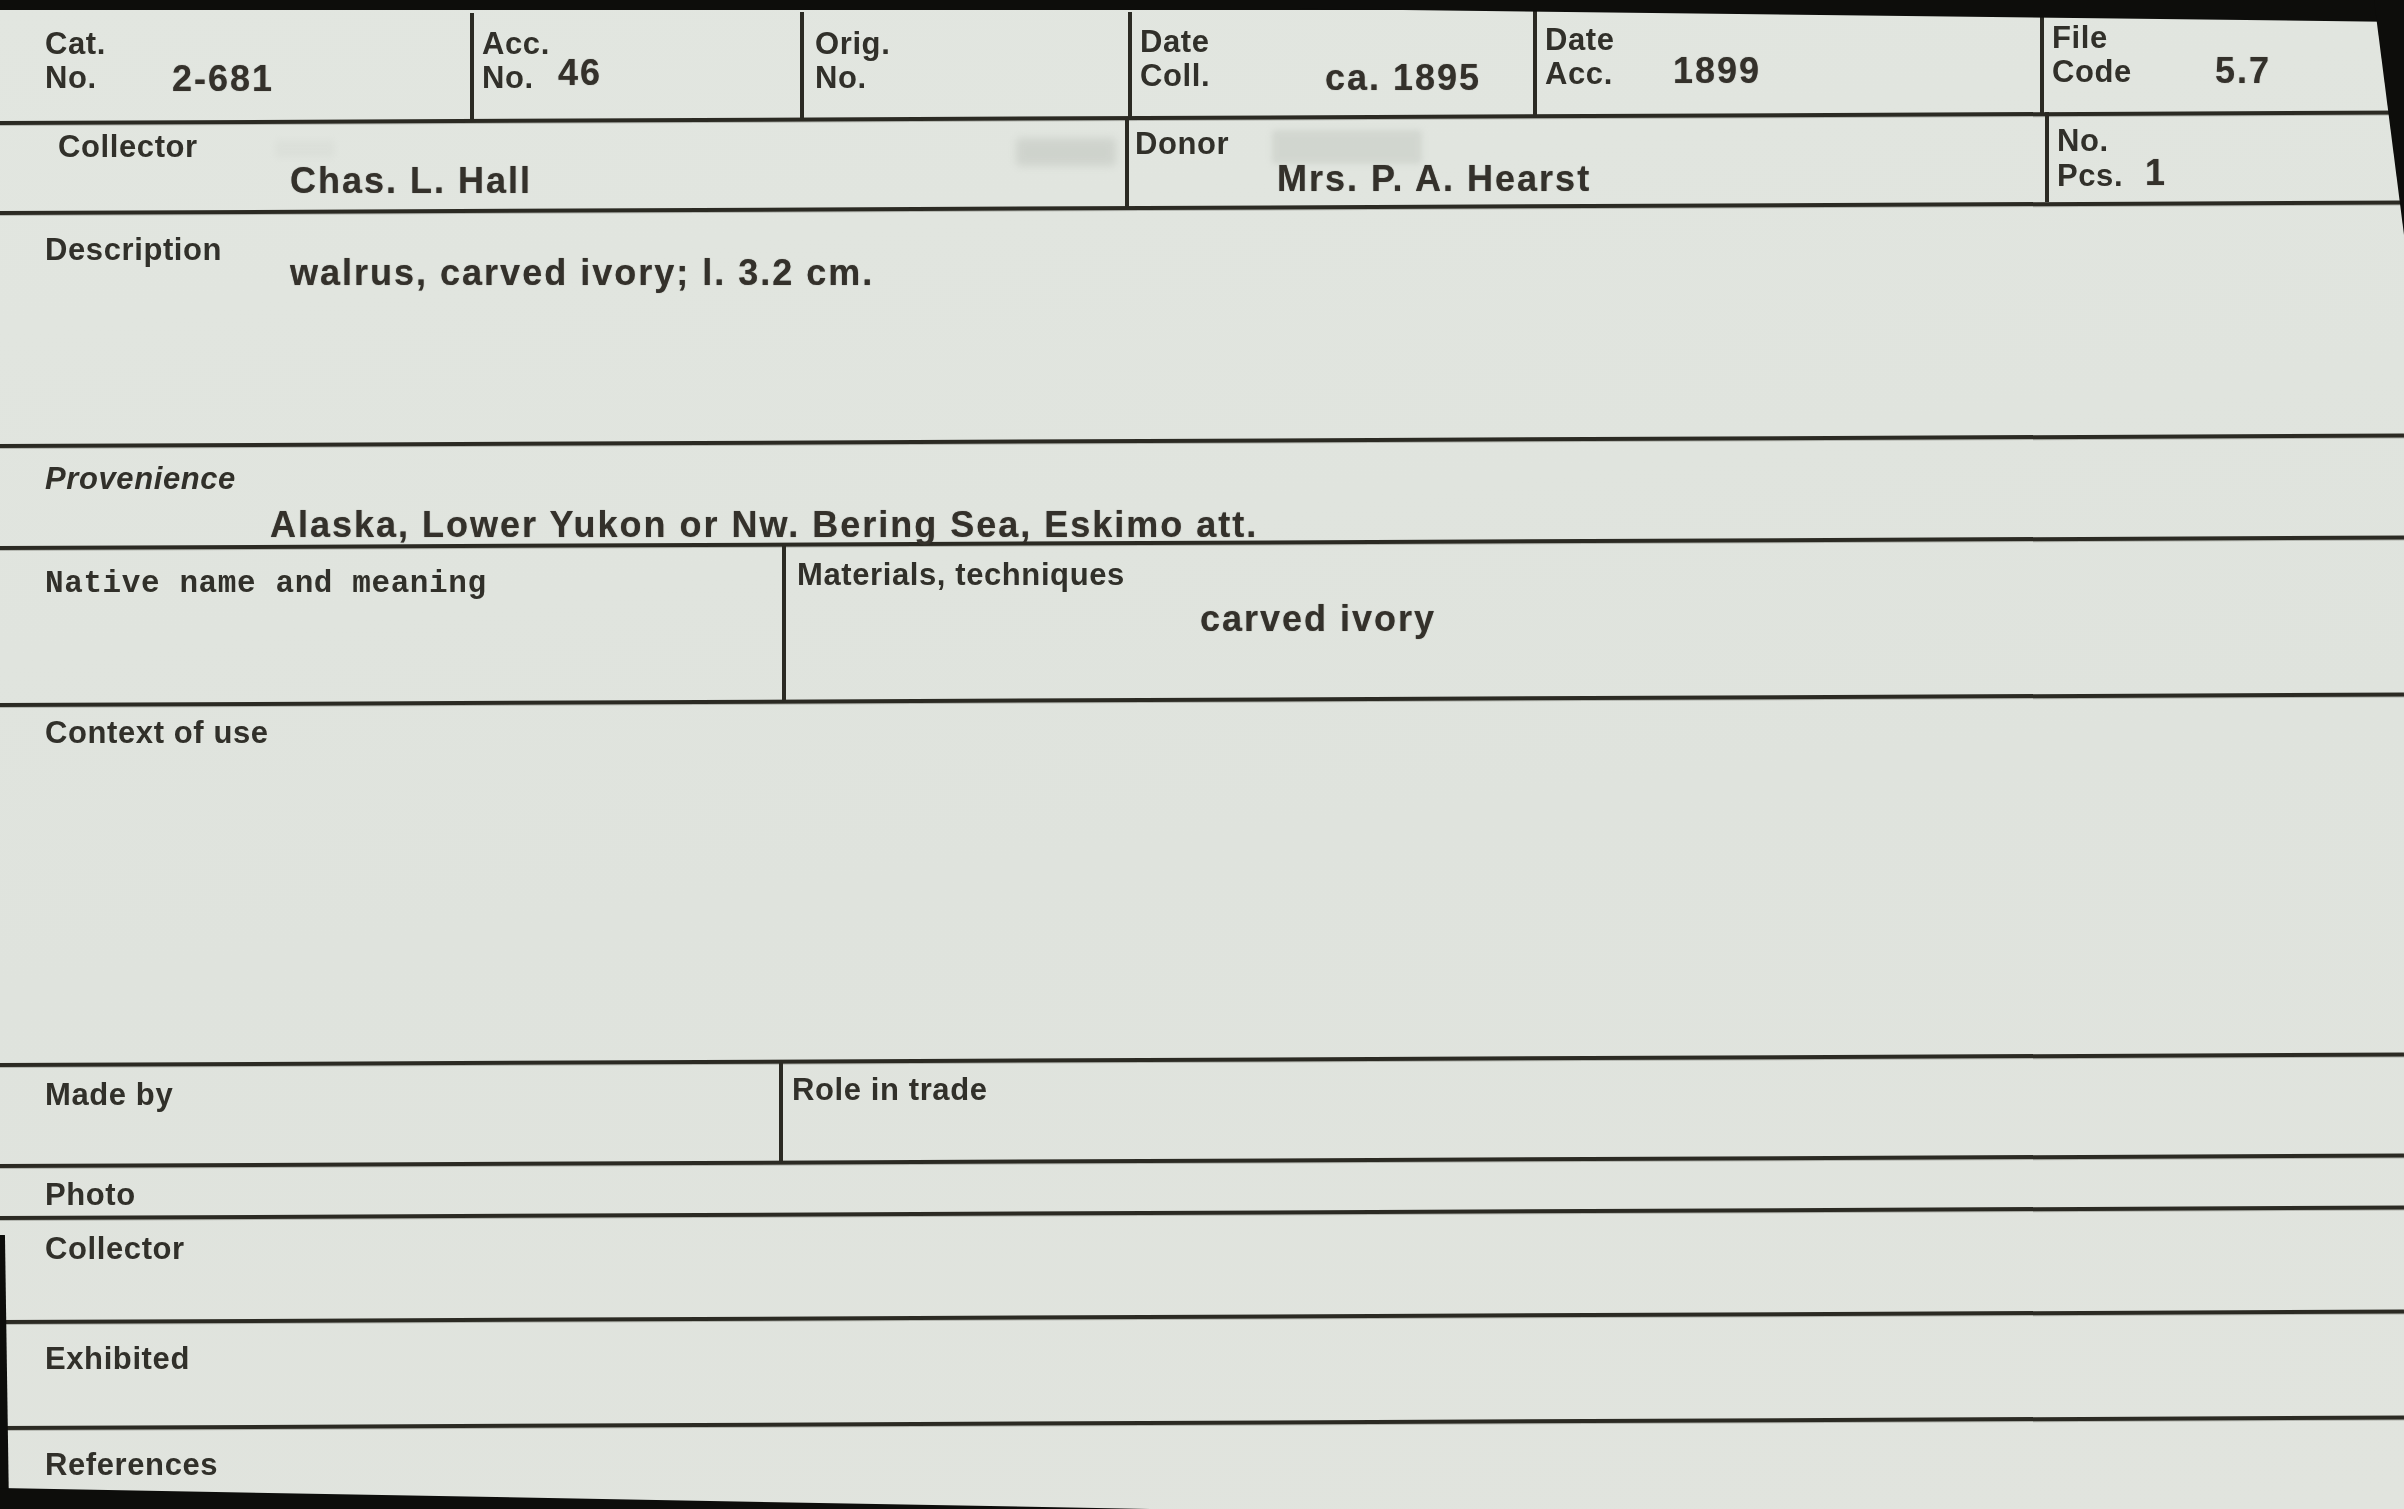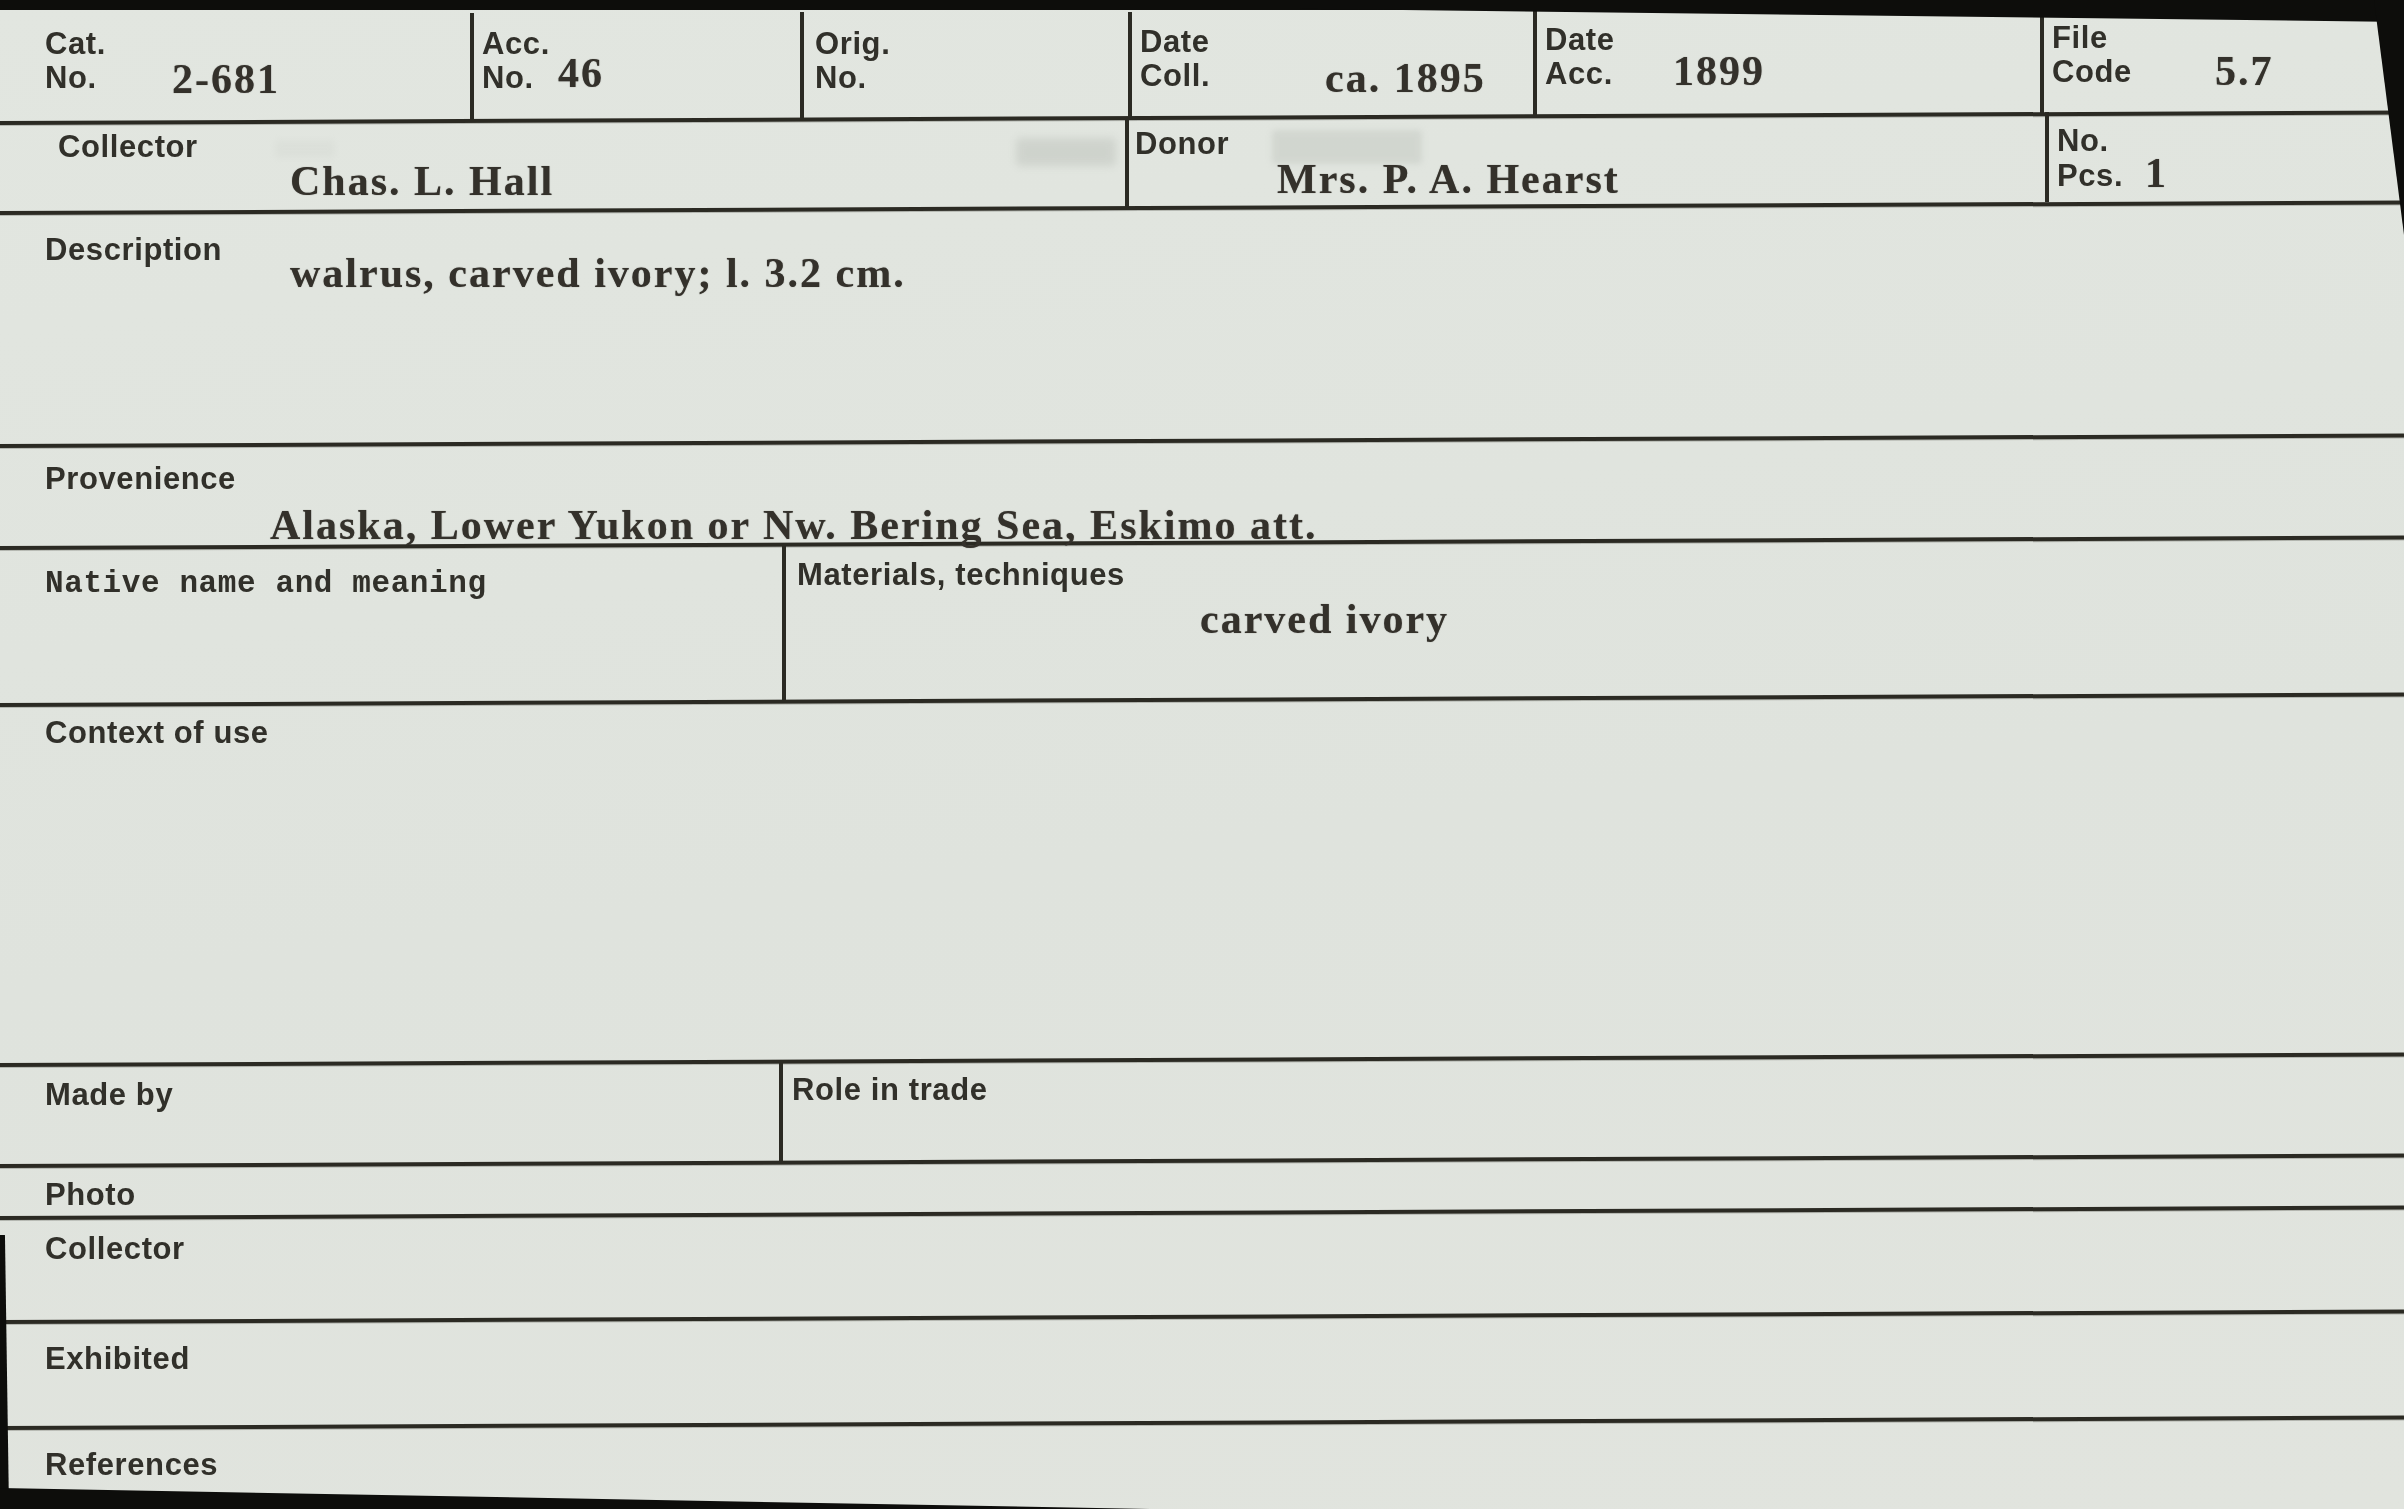--- a/index.html
+++ b/index.html
@@ -4,22 +4,22 @@
 <style>
   html,body{margin:0;padding:0;background:#0c0c0a;}
   .stage{position:relative;width:2404px;height:1509px;overflow:hidden;
          background:linear-gradient(173deg,#e2e6e0 0%,#dfe3dd 55%,#e1e4de 100%);
          font-family:"Liberation Sans",sans-serif;}
   
   .lbl{position:absolute;color:#31302a;font-weight:bold;font-size:31px;line-height:34px;
        letter-spacing:.6px;white-space:nowrap;}
   .lbl2{line-height:35px;}
   
-  .typed{position:absolute;color:#34312b;font-family:Liberation Serif, serif;font-weight:bold;
-         font-size:42px;line-height:46px;letter-spacing:2px;white-space:nowrap;
+  .typed{position:absolute;color:#34312b;font-family:Liberation Sans, sans-serif;font-weight:bold;
+         font-size:36px;line-height:46px;letter-spacing:2px;white-space:nowrap;
          text-shadow:0 0 1px rgba(40,38,32,.55);}
   
   .hline{position:absolute;left:0;width:2404px;height:4px;background:#2b2a23;
          transform:rotate(-0.25deg);transform-origin:0 50%;box-shadow:0 1px 0 rgba(43,42,35,.25);}
   .vline{position:absolute;width:4px;background:#2b2a23;}
   
   .edge{position:absolute;background:#0d0d0b;}
   
   .smudge{position:absolute;background:#b9beb7;opacity:.45;filter:blur(4px);border-radius:4px;}
   .smudge2{position:absolute;background:#c3c8c1;opacity:.5;filter:blur(3px);border-radius:3px;}
@@ -98,21 +98,21 @@
 
   <div class="lbl lbl2" style="left:2057px;top:123px;">
     <div>No.</div>
     <div>Pcs.</div>
   </div>
   <div class="typed" style="left:2145px;top:150px;">1</div>
 
   <div class="lbl" style="left:45px;top:233px;">Description</div>
   <div class="typed" style="left:290px;top:250px;">walrus, carved ivory; l. 3.2 cm.</div>
 
-  <div class="lbl" style="left:45px;top:462px;">Provenience</div>
+  <div class="lbl" style="left:45px;top:462px;font-style:italic;">Provenience</div>
   <div class="typed" style="left:270px;top:495px;margin-top:7px;">Alaska, Lower Yukon or Nw. Bering Sea, Eskimo  att.</div>
 
   <div class="lbl" style="left:45px;top:567px;font-family:Liberation Mono, monospace;">Native name and meaning</div>
   <div class="typed" style="left:300px;top:620px;"></div>
   <div class="lbl" style="left:797px;top:558px;">Materials, techniques</div>
   <div class="typed" style="left:1200px;top:596px;">carved ivory</div>
 
   <div class="lbl" style="left:45px;top:716px;">Context of use</div>
   <div class="typed" style="left:300px;top:770px;"></div>
 

